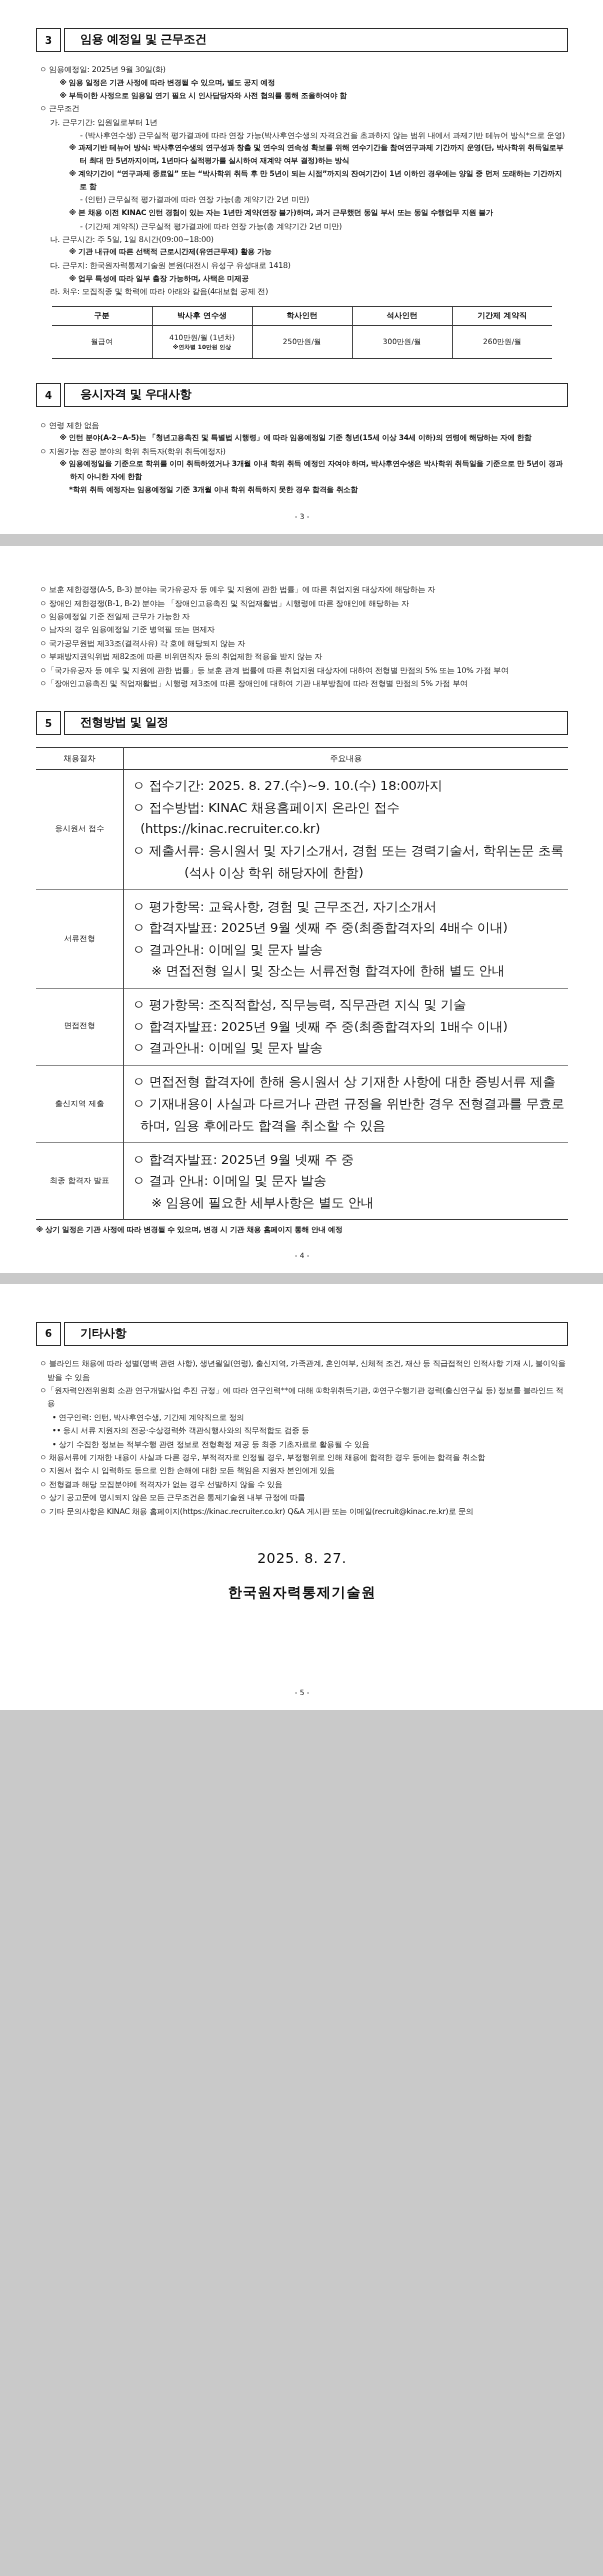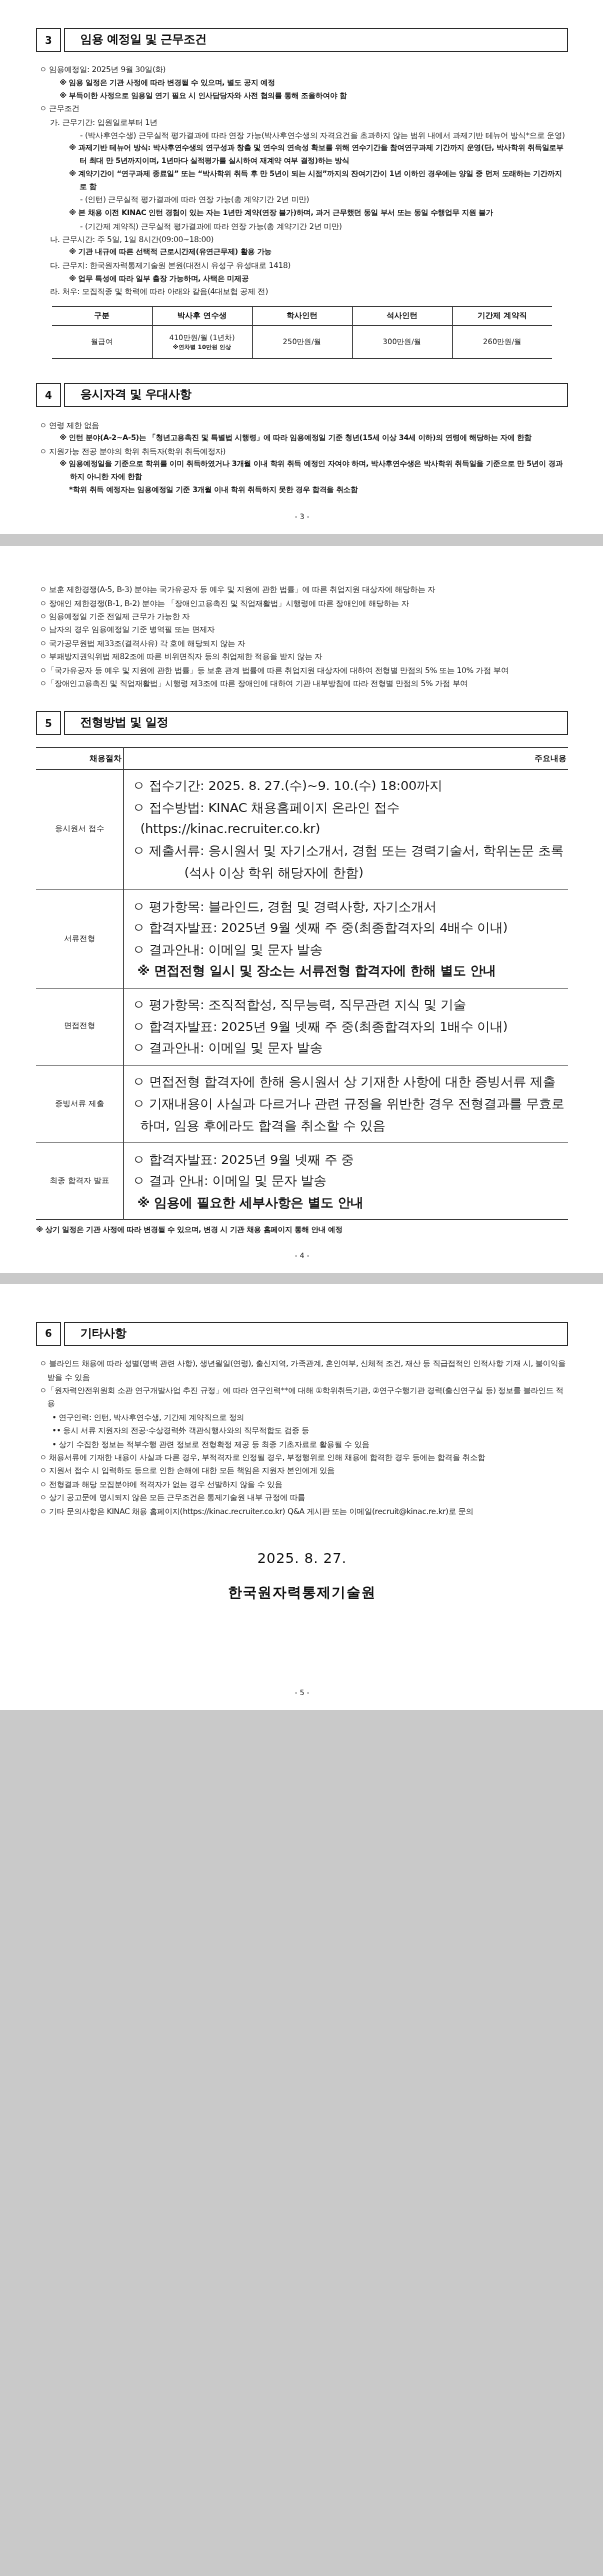--- a/index.html
+++ b/index.html
@@ -99,24 +99,24 @@
   .ptbl {
     border-collapse: collapse;
     width: 100%;
     table-layout: fixed;
     margin-top: 1.6px;
   }
   .ptbl th {
     border-top: 1.6px solid #3a3a3a;
     border-bottom: 1.6px solid #3a3a3a;
     font-size: 8px;
-    font-weight: bold;
+    font-weight: normal;
     padding: 4.9px 1.6px;
     color: #141414;
-    text-align: right;
+    text-align: center;
   }
   .ptbl th.c1 { width: 84px; border-right: 0.8px solid #4a4a4a; }
   .ptbl td.c1 {
     width: 84px;
     border-right: 0.8px solid #4a4a4a;
     text-align: center;
     vertical-align: middle;
     font-size: 7.8px;
     color: #141414;
     padding: 4.9px 1.6px;
@@ -131,21 +131,21 @@
   .prow-line {
     font-size: 13px;
     line-height: 1.66;
     color: #1a1a1a;
     letter-spacing: -0.2px;
     padding-left: 8px;
     text-indent: -8px;
     white-space: pre-wrap;
   }
   .prow-line.ind { padding-left: 0; text-indent: 0; margin-left: 52px; }
-  .prow-line.note { font-weight: bold; padding-left: 9.7px; text-indent: -9.7px; margin-left: 5px; }
+  .prow-line.note { font-weight: normal; padding-left: 9.7px; text-indent: -9.7px; margin-left: 19px; }
 
   .after-tbl {
     font-size: 7.4px;
     font-weight: bold;
     margin-top: 4.9px;
     padding-left: 9.7px;
     text-indent: -9.7px;
     color: #1a1a1a;
     letter-spacing: -0.2px;
   }
@@ -293,36 +293,36 @@
           <td class="c2">
             <div class="prow-line">ㅇ 접수기간: 2025. 8. 27.(수)~9. 10.(수) 18:00까지</div>
             <div class="prow-line">ㅇ 접수방법: KINAC 채용홈페이지 온라인 접수(https://kinac.recruiter.co.kr)</div>
             <div class="prow-line">ㅇ 제출서류: 응시원서 및 자기소개서, 경험 또는 경력기술서, 학위논문 초록</div>
             <div class="prow-line ind">(석사 이상 학위 해당자에 한함)</div>
           </td>
         </tr>
         <tr>
           <td class="c1">서류전형</td>
           <td class="c2">
-            <div class="prow-line">ㅇ 평가항목: 블라인드, 경험 및 경력사항, 자기소개서</div>
+            <div class="prow-line">ㅇ 평가항목: 교육사항, 경험 및 근무조건, 자기소개서</div>
             <div class="prow-line">ㅇ 합격자발표: 2025년 9월 셋째 주 중(최종합격자의 4배수 이내)</div>
             <div class="prow-line">ㅇ 결과안내: 이메일 및 문자 발송</div>
             <div class="prow-line note">※ 면접전형 일시 및 장소는 서류전형 합격자에 한해 별도 안내</div>
           </td>
         </tr>
         <tr>
           <td class="c1">면접전형</td>
           <td class="c2">
             <div class="prow-line">ㅇ 평가항목: 조직적합성, 직무능력, 직무관련 지식 및 기술</div>
             <div class="prow-line">ㅇ 합격자발표: 2025년 9월 넷째 주 중(최종합격자의 1배수 이내)</div>
             <div class="prow-line">ㅇ 결과안내: 이메일 및 문자 발송</div>
           </td>
         </tr>
         <tr>
-          <td class="c1">증빙서류 제출</td>
+          <td class="c1">출신지역 제출</td>
           <td class="c2">
             <div class="prow-line">ㅇ 면접전형 합격자에 한해 응시원서 상 기재한 사항에 대한 증빙서류 제출</div>
             <div class="prow-line">ㅇ 기재내용이 사실과 다르거나 관련 규정을 위반한 경우 전형결과를 무효로 하며, 임용 후에라도 합격을 취소할 수 있음</div>
           </td>
         </tr>
         <tr>
           <td class="c1">최종 합격자 발표</td>
           <td class="c2">
             <div class="prow-line">ㅇ 합격자발표: 2025년 9월 넷째 주 중</div>
             <div class="prow-line">ㅇ 결과 안내: 이메일 및 문자 발송</div>

